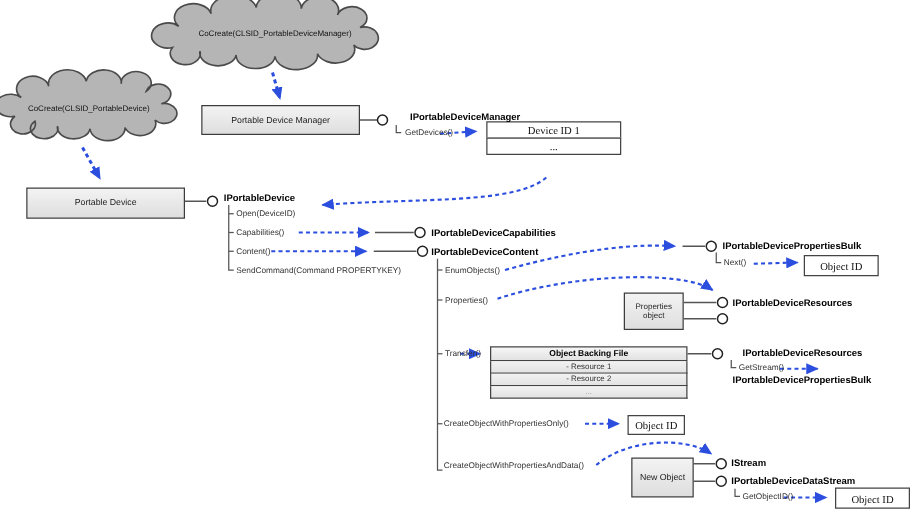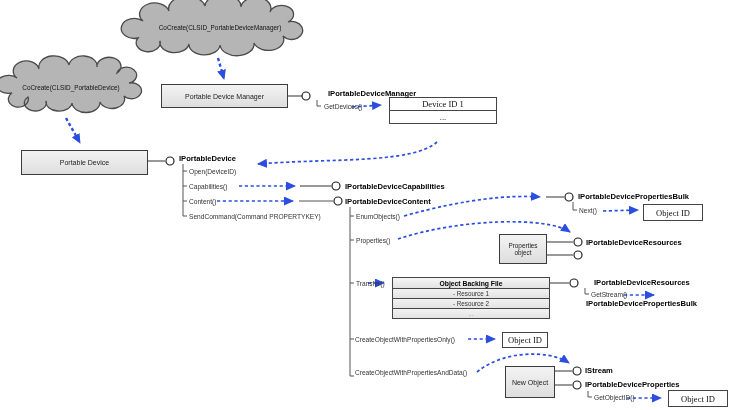--- a/index.html
+++ b/index.html
@@ -139,21 +139,21 @@
 
   <div class="abs iface" style="left:328px;top:89px;">IPortableDeviceManager</div>
   <div class="abs iface" style="left:179px;top:154px;">IPortableDevice</div>
   <div class="abs iface" style="left:345px;top:182px;">IPortableDeviceCapabilities</div>
   <div class="abs iface" style="left:345px;top:197px;">IPortableDeviceContent</div>
   <div class="abs iface" style="left:578px;top:192px;">IPortableDevicePropertiesBulk</div>
   <div class="abs iface" style="left:586px;top:238px;">IPortableDeviceResources</div>
   <div class="abs iface" style="left:586px;top:251px;margin-top:48px;">IPortableDevicePropertiesBulk</div>
   <div class="abs iface" style="left:582px;top:278px;padding-left:12px;">IPortableDeviceResources</div>
   <div class="abs iface" style="left:585px;top:366px;">IStream</div>
-  <div class="abs iface" style="left:585px;top:380px;">IPortableDeviceProperties</div>
+  <div class="abs iface" style="left:585px;top:380px;">IPortableDeviceDataStream</div>
 
   <div class="abs method" style="left:324px;top:103px;">GetDevices()</div>
   <div class="abs method" style="left:189px;top:168px;">Open(DeviceID)</div>
   <div class="abs method" style="left:189px;top:183px;">Capabilities()</div>
   <div class="abs method" style="left:189px;top:198px;">Content()</div>
   <div class="abs method" style="left:189px;top:213px;">SendCommand(Command PROPERTYKEY)</div>
   <div class="abs method" style="left:356px;top:213px;">EnumObjects()</div>
   <div class="abs method" style="left:356px;top:237px;">Properties()</div>
   <div class="abs method" style="left:356px;top:280px;">Transfer()</div>
   <div class="abs method" style="left:355px;top:336px;">CreateObjectWithPropertiesOnly()</div>

